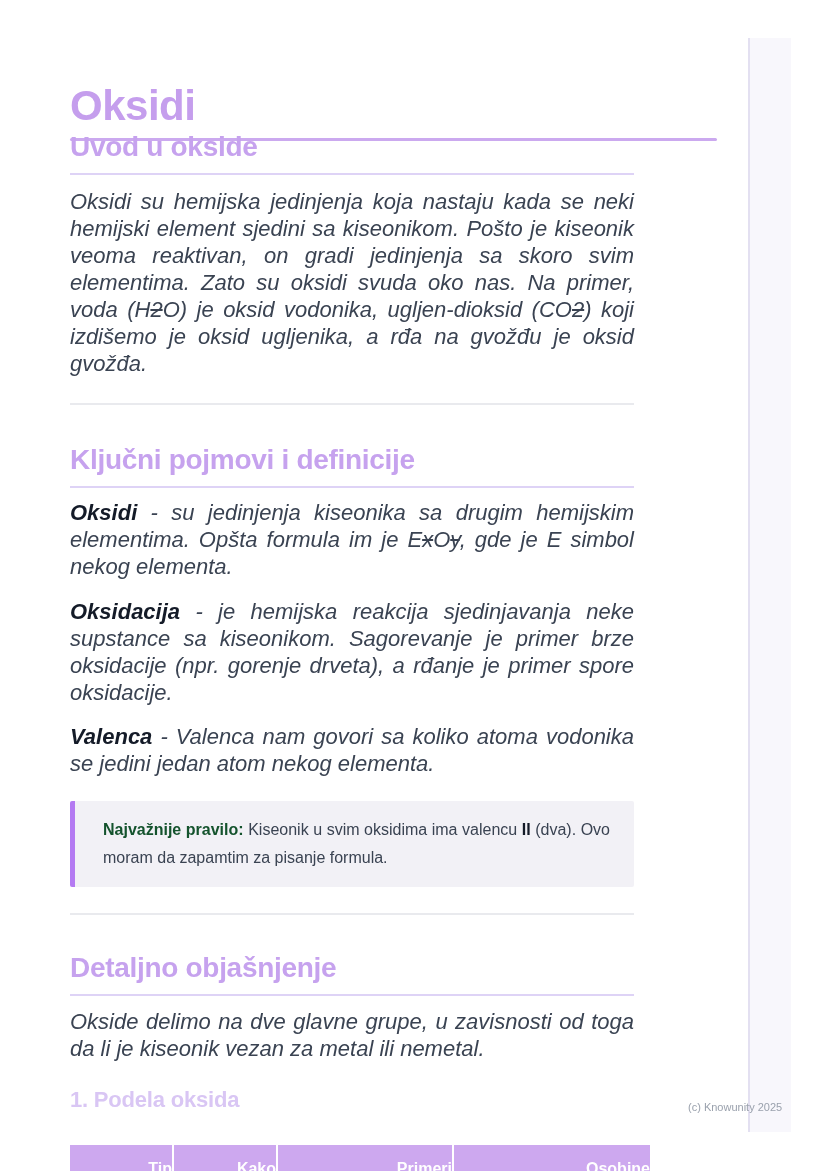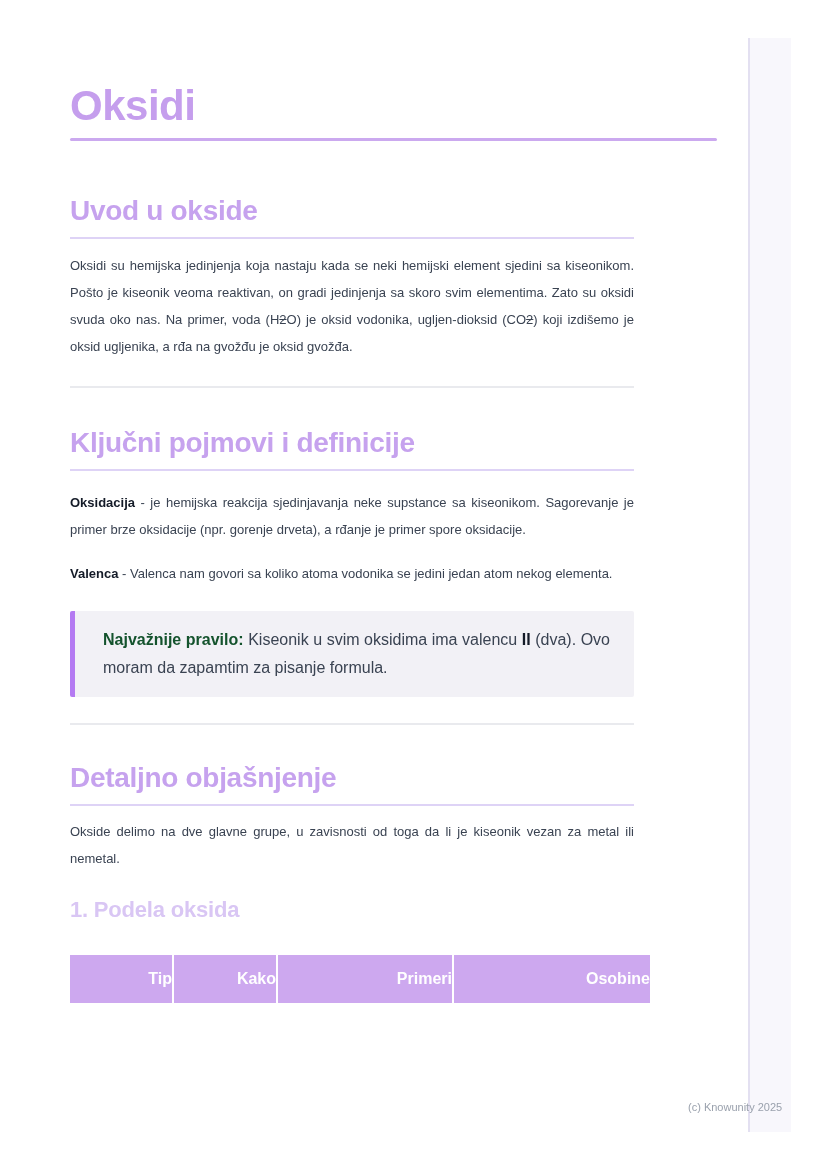--- a/index.html
+++ b/index.html
@@ -34,27 +34,27 @@
     width: 647px; height: 3px; border-radius: 2px;
     background: #cba9ef; z-index: 2;
   }
 
   h2.section-heading {
     margin: 0; font-size: 28px; line-height: 34px; font-weight: bold;
     letter-spacing: -0.3px;
     color: #c6a2ee;
     padding-bottom: 9px; border-bottom: 2px solid #ded3f6;
   }
-  h2.s-intro  { margin-top: 64px; }
+  h2.s-intro  { }
   h2.s-terms  { margin-top: 38px; }
   h2.s-detail { margin-top: 36px; }
 
   p.body-text {
-    margin: 0; font-size: 13px; line-height: 27px;
-    color: #3a4352; text-align: justify;
+    margin: 0; font-size: 22px; line-height: 27px;
+    color: #3a4352; text-align: justify; font-style: italic;
   }
   p.p-intro   { margin-top: 13px; }
   p.p-def1    { margin-top: 11px; }
   p.p-def2    { margin-top: 18px; }
   p.p-def3    { margin-top: 17px; }
   p.p-detail  { margin-top: 12px; }
 
   .term { font-weight: bold; color: #141b28; }
   s.sub { text-decoration: line-through; }
 
@@ -121,20 +121,21 @@
     <h1 class="doc-title">Oksidi</h1>
 
     <h2 class="section-heading s-intro">Uvod u okside</h2>
 
     <p class="body-text p-intro"><span>Oksidi su hemijska jedinjenja koja nastaju kada se neki hemijski element sjedini sa kiseonikom. Pošto je kiseonik veoma reaktivan, on gradi jedinjenja sa skoro svim elementima. Zato su oksidi svuda oko nas. Na primer, voda (H</span><s class="sub">2</s><span>O) je oksid vodonika, ugljen-dioksid (CO</span><s class="sub">2</s><span>) koji izdišemo je oksid ugljenika, a rđa na gvožđu je oksid gvožđa.</span></p>
 
     <hr class="divider">
 
     <h2 class="section-heading s-terms">Ključni pojmovi i definicije</h2>
 
+    <p class="body-text p-def1"><span class="term">Oksidi</span><span> - su jedinjenja kiseonika sa drugim hemijskim elementima. Opšta formula im je E</span><s class="sub">x</s><span>O</span><s class="sub">y</s><span>, gde je E simbol nekog elementa.</span></p>
 
     <p class="body-text p-def2"><span class="term">Oksidacija</span><span> - je hemijska reakcija sjedinjavanja neke supstance sa kiseonikom. Sagorevanje je primer brze oksidacije (npr. gorenje drveta), a rđanje je primer spore oksidacije.</span></p>
 
     <p class="body-text p-def3"><span class="term">Valenca</span><span> - Valenca nam govori sa koliko atoma vodonika se jedini jedan atom nekog elementa.</span></p>
 
     <div class="callout">
       <p><span class="lead">Najvažnije pravilo:</span><span> Kiseonik u svim oksidima ima valencu </span><span class="strong">II</span><span> (dva). Ovo moram da zapamtim za pisanje formula.</span></p>
     </div>
 
     <hr class="divider d2">

